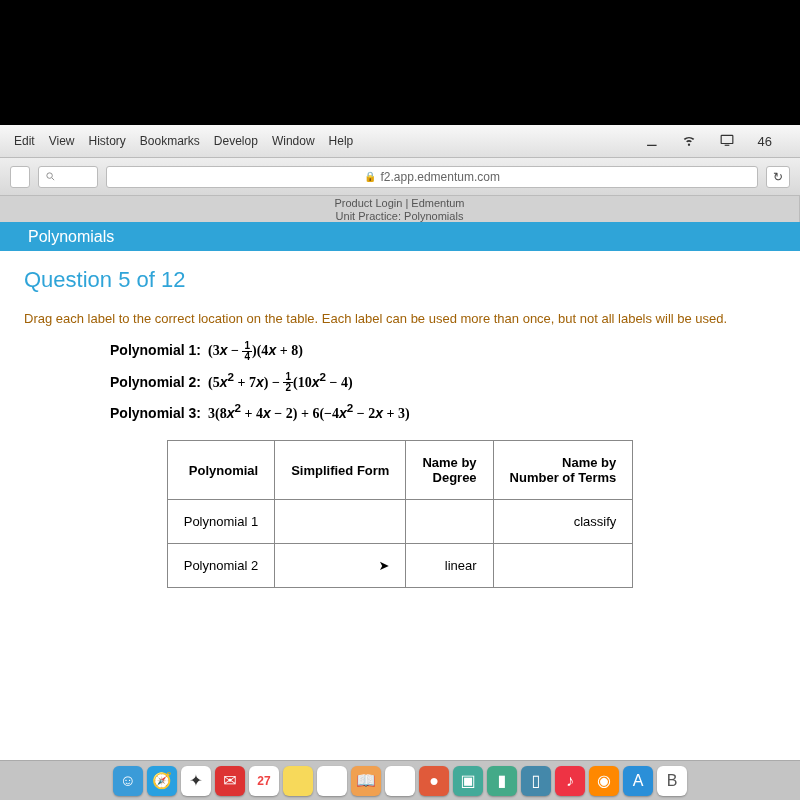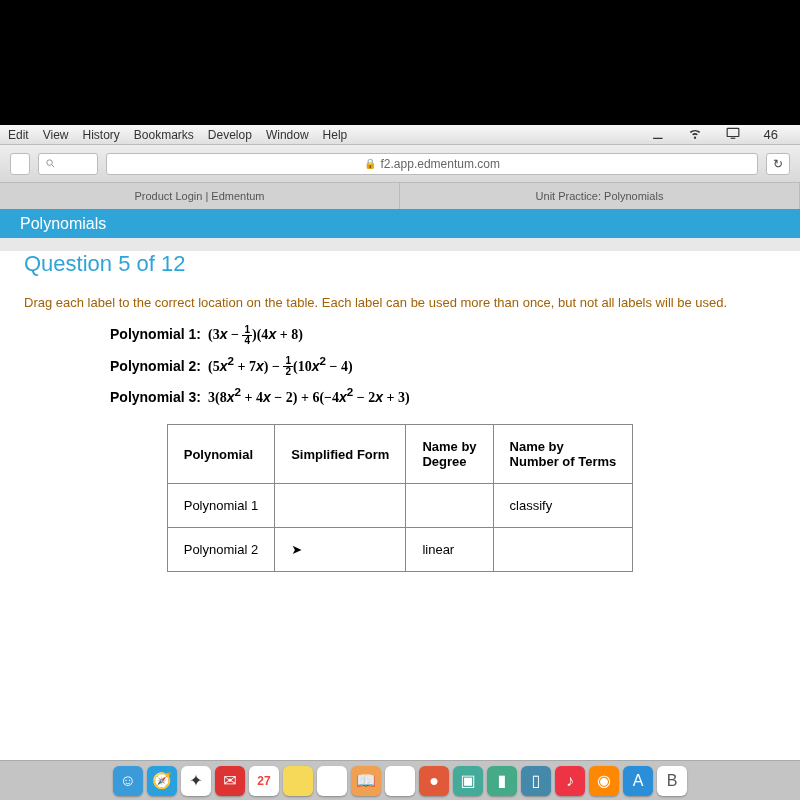--- a/index.html
+++ b/index.html
@@ -1,40 +1,40 @@
 <!DOCTYPE html>
 <html><head>
 <meta charset="utf-8">
 <style>
 * { margin: 0; padding: 0; box-sizing: border-box; font-family: -apple-system, Helvetica, Arial, sans-serif; }
 body { width: 800px; height: 800px; background: #000; overflow: hidden; position: relative; }
 .screen { position: absolute; top: 125px; left: 0; right: 0; bottom: 40px; background: #e8e8e8; }
-.menubar { height: 20px; background: linear-gradient(#f8f8f8,#e0e0e0); display: flex; align-items: center; padding: 0 8px; font-size: 12px; color: #333; border-bottom: 1px solid #bbb; }
+.menubar { height: 33px; background: linear-gradient(#f8f8f8,#e0e0e0); display: flex; align-items: center; padding: 0 14px; font-size: 12px; color: #333; border-bottom: 1px solid #bbb; }
 .menubar span { margin-right: 14px; }
 .menubar .right { margin-left: auto; display: flex; gap: 10px; align-items: center; font-size: 13px; }
 .toolbar { height: 38px; background: linear-gradient(#eee,#d8d8d8); display: flex; align-items: center; padding: 0 10px; border-bottom: 1px solid #bbb; font-size: 12px; color: #444; gap: 8px; }
 .tbox { background: #fff; border: 1px solid #bbb; border-radius: 3px; height: 22px; display: flex; align-items: center; justify-content: center; }
 .navbox { width: 20px; }
 .searchbox { width: 60px; justify-content: flex-start; padding-left: 6px; }
 .urlbar { flex: 1; padding: 0 8px; color: #666; justify-content: center; }
 .reload { width: 24px; }
 .sysicon { width: 14px; height: 14px; }
-.tabbar { height: 26px; background: #d2d2d2; display: flex; font-size: 11px; color: #555; }
+.tabbar { height: 26px; background: #d2d2d2; display: flex; font-size: 11px; color: #555; flex-direction: column; }
 .btab { flex: 1; display: flex; align-items: center; justify-content: center; border-right: 1px solid #bbb; }
-.banner { height: 29px; background: #2fa4d8; color: #fff; display: flex; align-items: center; padding: 0 20px; font-size: 16px; font-weight: 500; }
-.content { background: #fff; padding: 0 24px; position: absolute; top: 126px; left: 0; right: 0; bottom: 0; overflow: hidden; }
+.banner { height: 29px; background: #2fa4d8; color: #fff; display: flex; align-items: center; padding: 0 28px; font-size: 16px; font-weight: 500; }
+.content { background: #fff; padding: 16px 24px; position: absolute; top: 126px; left: 0; right: 0; bottom: 0; overflow: hidden; }
 .qtitle { color: #2fa4d8; font-size: 22px; font-weight: 400; margin-bottom: 16px; }
 .instr { font-size: 13px; color: #a16207; margin-bottom: 10px; line-height: 1.5; }
 .polys { margin: 12px 0 18px 86px; font-size: 14px; font-weight: bold; }
 .polys div { margin-bottom: 8px; font-family: Georgia, serif; }
 .frac { display: inline-block; vertical-align: middle; text-align: center; font-size: 10px; line-height: 1; }
 .frac .n { display: block; border-bottom: 1px solid #000; padding: 0 2px; }
 .frac .d { display: block; padding: 0 2px; }
 table { border-collapse: collapse; margin: 0 auto; font-size: 13px; }
-th, td { border: 1px solid #888; padding: 14px 16px; text-align: left; }
+th, td { border: 1px solid #888; padding: 14px 16px; text-align: right; }
 th { font-weight: 600; background: #fff; }
 td.rowh { font-weight: 500; text-align: right; }
 .dock { position: absolute; bottom: 0; left: 0; right: 0; height: 40px; background: rgba(230,230,230,0.85); display: flex; align-items: center; justify-content: center; gap: 4px; padding: 0 10px; border-top: 1px solid #aaa; }
 .dicon { width: 30px; height: 30px; border-radius: 6px; display: flex; align-items: center; justify-content: center; font-size: 16px; color: #fff; box-shadow: 0 1px 2px rgba(0,0,0,0.3); }
 .lock { font-size: 10px; margin-right: 4px; }
 </style>
 </head>
 <body>
 
 <div class="screen">

